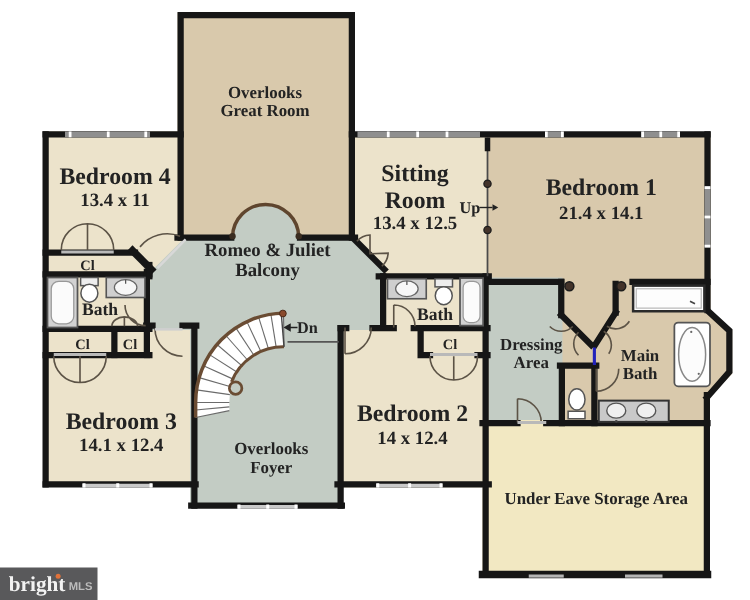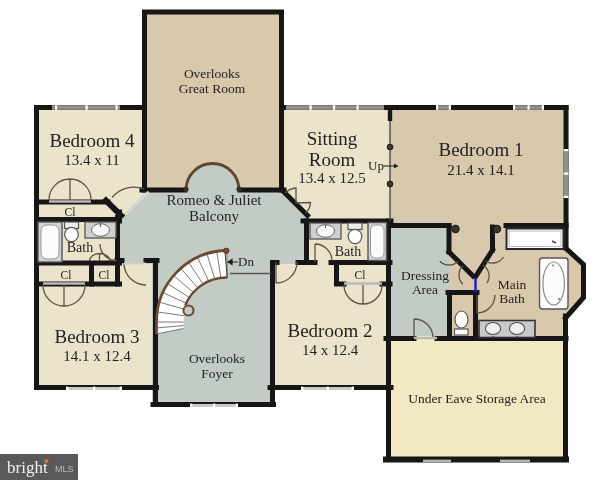--- a/index.html
+++ b/index.html
@@ -1,16 +1,16 @@
 <!DOCTYPE html>
 <html><head>
 <meta charset="utf-8">
 <style>
 html,body{margin:0;padding:0;background:#fff;}
-#plan{position:relative;width:584px;height:480px;font-family:"Liberation Serif",serif;}
+#plan{position:relative;width:584px;height:480px;font-family:"Liberation Serif",serif;font-weight:bold;}
 svg{display:block;}
 </style>
 </head>
 <body>
 <div id="plan">
 <svg width="600" height="480" viewBox="0 0 600 480">
 
 <rect x="0" y="0" width="600" height="480" fill="#ffffff"></rect>
 
 <rect x="36" y="105" width="121" height="284.5" fill="#ece3cb"></rect>

